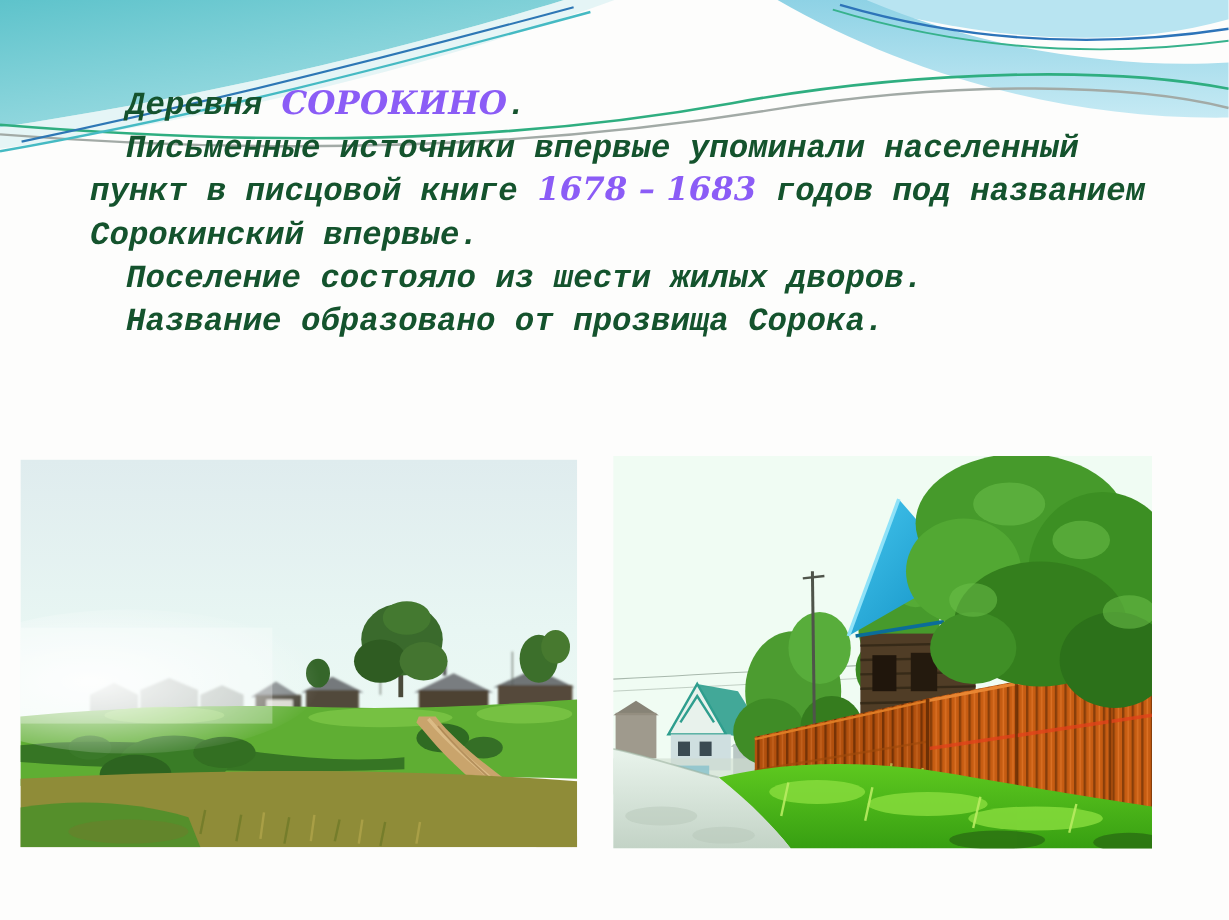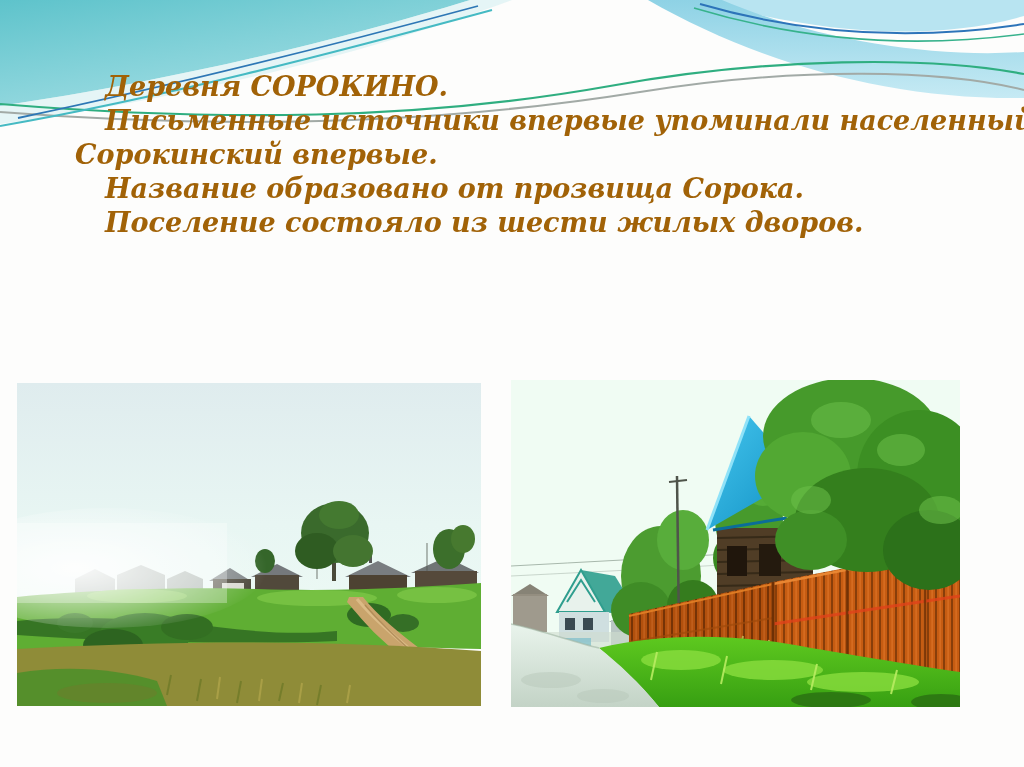--- a/index.html
+++ b/index.html
@@ -9,22 +9,22 @@
     font-family:"DejaVu Serif","Liberation Serif",serif;
   }
   .wave-header{position:absolute;top:0;left:0;width:1024px;height:280px;pointer-events:none;}
   .text-block{
     position:absolute;left:75px;top:70px;width:930px;
     font-size:27px;line-height:34px;font-weight:bold;font-style:italic;
     color:#201b17;
   }
   .text-block .line{white-space:nowrap;}
   .text-block .line.indent{padding-left:30px;}
-  .text-block .red{color:#a16207;}
-  .text-block .black{color:#a16207;}
+  .text-block .red{color:#8b5cf6;}
+  .text-block .black{color:#14532d;font-family:Liberation Mono, monospace;}
   .photo{position:absolute;display:block;margin:0;padding:0;}
   .photo svg{display:block;}
   .photo-left{left:17px;top:383px;width:464px;height:323px;}
   .photo-right{left:511px;top:380px;width:449px;height:327px;}
 </style>
 </head>
 <body>
 
 <div class="slide">
 
@@ -53,23 +53,24 @@
       <path d="M0,104 C220,122 420,120 610,86 C770,57 930,56 1024,74" stroke="#2fae80" stroke-width="2.2"></path>
       <path d="M0,112 C230,130 440,124 640,92 C800,66 945,70 1024,90" stroke="#a2aaa6" stroke-width="2"></path>
       <path d="M18,118 C170,86 330,46 478,6" stroke="#2d77b5" stroke-width="1.8"></path>
       <path d="M0,126 C160,98 330,54 492,10" stroke="#45bac3" stroke-width="2"></path>
     </g>
   </svg>
 
   <div class="text-block">
       <div class="line indent"><span class="black">Деревня </span><span class="red">СОРОКИНО</span><span class="black">.</span></div>
       <div class="line indent"><span class="black">Письменные источники впервые упоминали населенный</span></div>
+      <div class="line"><span class="black">пункт в писцовой книге </span><span class="red">1678 – 1683</span><span class="black"> годов под названием</span></div>
       <div class="line"><span class="black">Сорокинский впервые.</span></div>
+      <div class="line indent"><span class="black">Поселение состояло из шести жилых дворов.</span></div>
       <div class="line indent"><span class="black">Название образовано от прозвища Сорока.</span></div>
-      <div class="line indent"><span class="black">Поселение состояло из шести жилых дворов.</span></div>
     </div>
 
   <figure class="photo photo-left">
     <svg width="464" height="323" viewBox="0 0 464 323" xmlns="http://www.w3.org/2000/svg">
       <defs>
         <linearGradient id="skyL" x1="0" y1="0" x2="0" y2="1">
           <stop offset="0" stop-color="#dfecee"></stop>
           <stop offset="0.6" stop-color="#e8f6f3"></stop>
           <stop offset="1" stop-color="#ecf9f4"></stop>
         </linearGradient>

